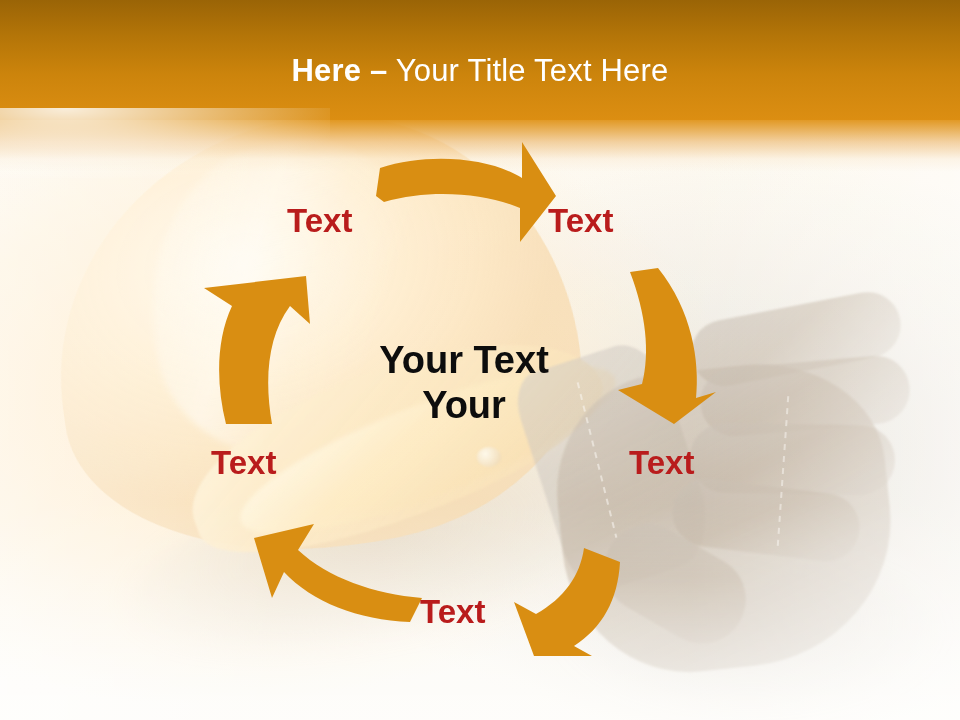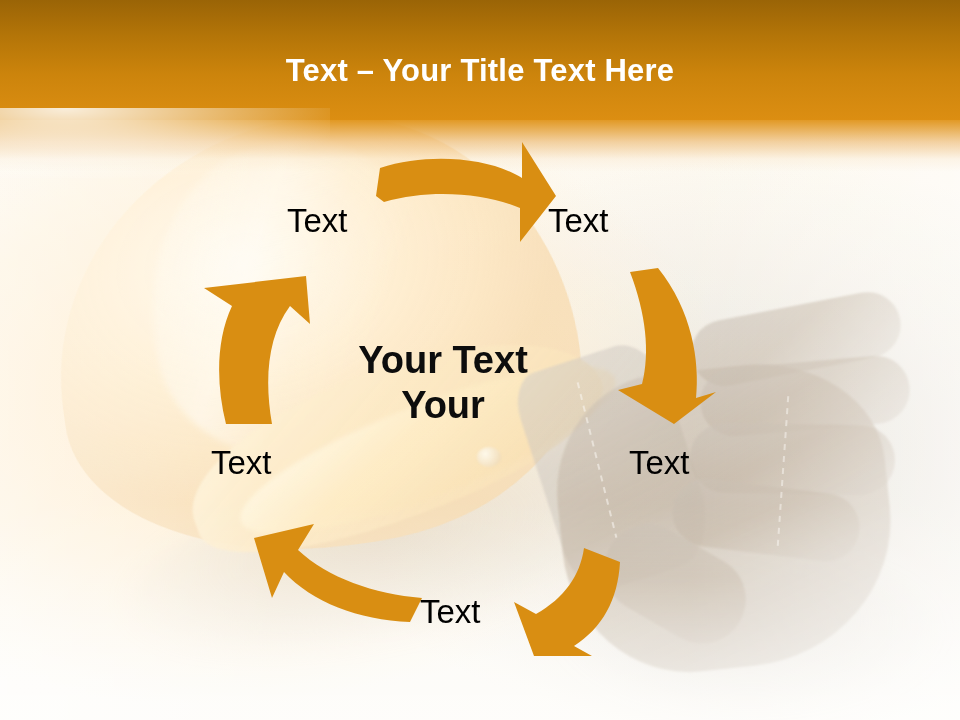--- a/index.html
+++ b/index.html
@@ -203,43 +203,43 @@
     width: 960px;
     text-align: center;
     color: #ffffff;
     font-size: 31px;
     line-height: 38px;
     letter-spacing: 0.2px;
     white-space: nowrap;
     z-index: 7;
   }
   .slide-title .t-bold { font-weight: bold; }
-  .slide-title .t-rest { font-weight: bold; }
+  .slide-title .t-rest { font-weight: normal; }
 
   
   .cycle {
     position: absolute;
     left: 0; top: 0;
     width: 960px; height: 720px;
     z-index: 8;
   }
   .arrow-svg { position: absolute; overflow: visible; }
 
   .node-label {
     position: absolute;
-    color: #000000;
+    color: #b91c1c;
     font-size: 33px;
     line-height: 38px;
-    font-weight: normal;
+    font-weight: bold;
     white-space: nowrap;
     z-index: 9;
   }
   .center-label {
     position: absolute;
-    left: 283px;
+    left: 304px;
     top: 338px;
     width: 320px;
     text-align: center;
     color: #0d0d0d;
     font-size: 38px;
     line-height: 45px;
     font-weight: bold;
     z-index: 9;
   }
 </style>
@@ -269,21 +269,21 @@
     <div class="glove-stitch2"></div>
 
     <div class="photo-wash"></div>
   </div>
 
   <div class="header"></div>
   <div class="header-fade"></div>
   <div class="header-glow"></div>
 
   <div class="slide-title">
-    <span class="t-bold">Text –</span><span class="t-rest"> Your Title Text Here</span>
+    <span class="t-bold">Here –</span><span class="t-rest"> Your Title Text Here</span>
   </div>
 
   <div class="cycle">
 
     <svg class="arrow-svg" style="left:370px; top:138px; width:190px; height:112px;" viewBox="0 0 190 112">
       <path d="M6 58 L10 30 C60 14 120 20 152 40 L152 4 L186 58 L150 104 L150 70
                C118 56 62 50 14 64 Z" fill="#d98e12"></path>
     </svg>
 
     <svg class="arrow-svg" style="left:612px; top:266px; width:108px; height:160px;" viewBox="0 0 108 160">

